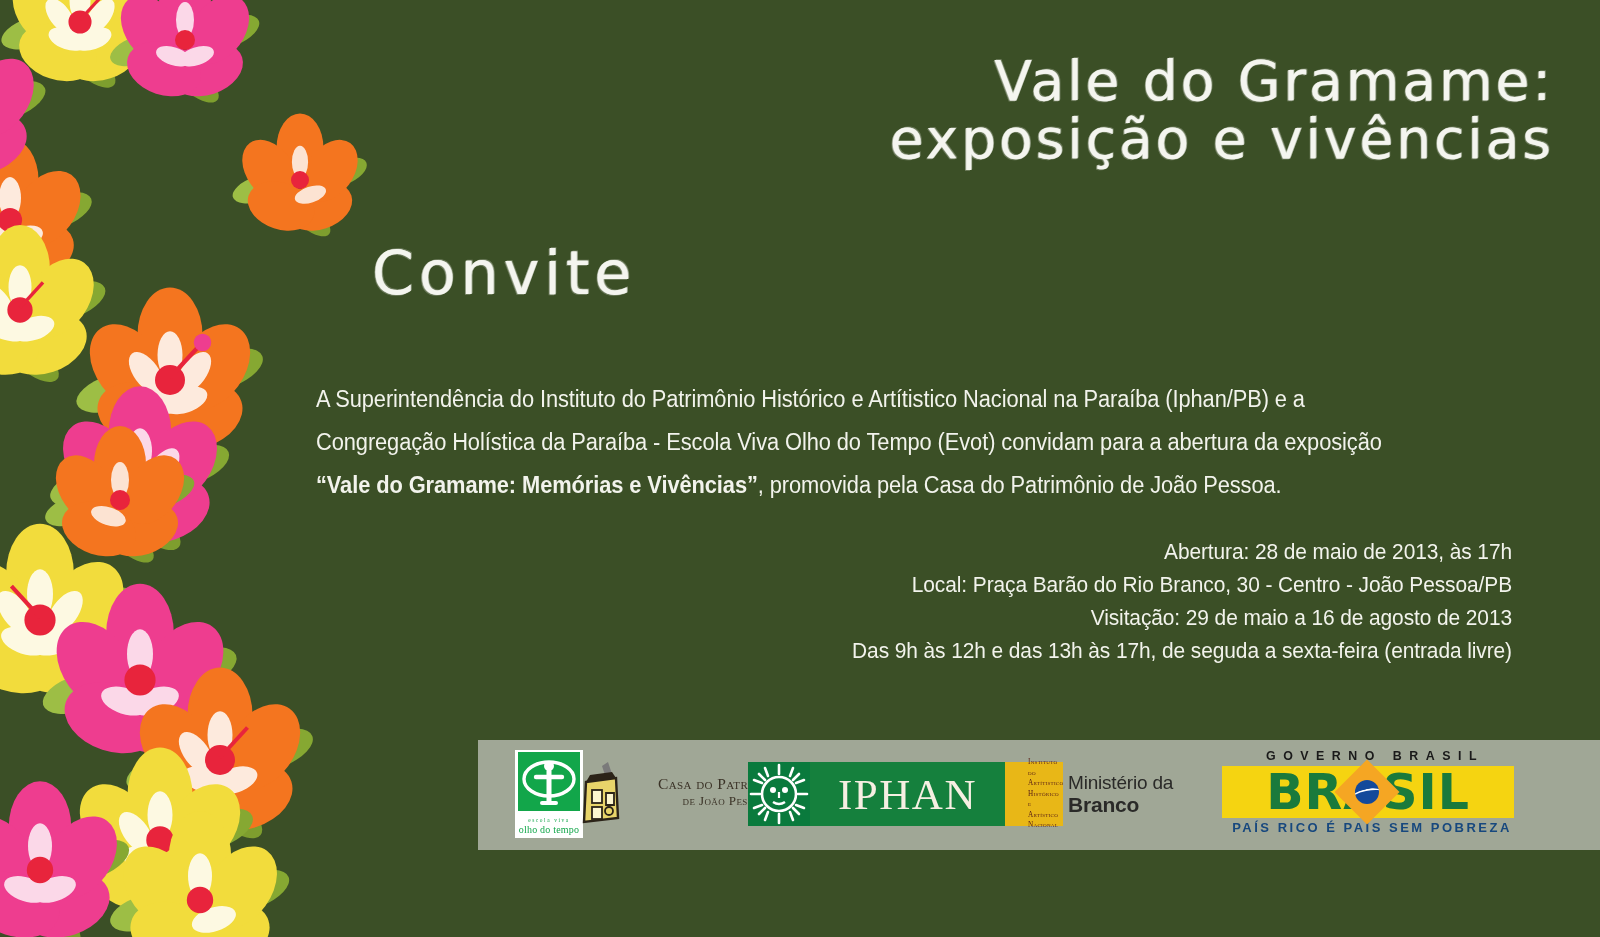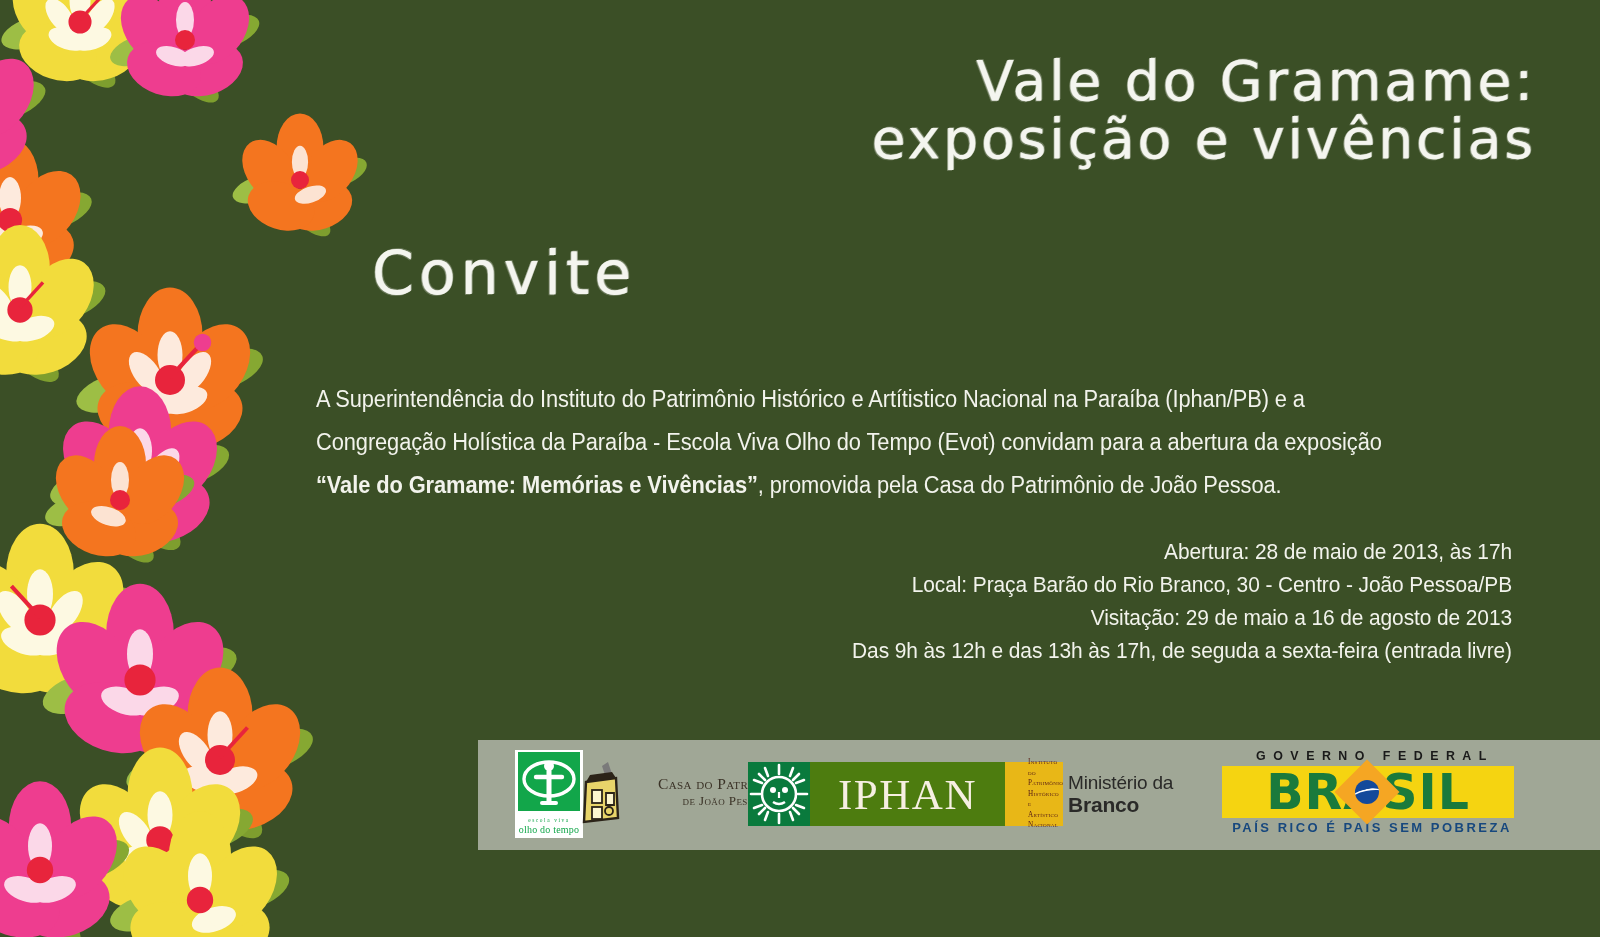--- a/index.html
+++ b/index.html
@@ -27,21 +27,21 @@
     font-weight:400;
     letter-spacing:2px;
     text-shadow:
       0.6px 0.4px 0 rgba(244,245,239,.55),
       -0.6px -0.5px 0 rgba(244,245,239,.45),
       1.2px -0.8px 0 rgba(244,245,239,.25),
       -1.1px 0.9px 0 rgba(244,245,239,.25);
     filter:blur(.18px);
   }
   #title{
-    position:absolute;right:64px;top:52px;
+    position:absolute;right:46px;top:52px;
     text-align:right;
     line-height:1.06;
   }
   #title .l1{font-size:55px;display:block;letter-spacing:3px;}
   #title .l2{font-size:55px;display:block;letter-spacing:3px;}
 
   #convite{
     position:absolute;left:372px;top:238px;
     font-size:60px;
     letter-spacing:5px;
@@ -108,21 +108,21 @@
     line-height:1.25;
   }
   #casa .txt .a{display:block;font-size:15.5px;letter-spacing:.4px;}
   #casa .txt .b{display:block;font-size:13px;letter-spacing:.4px;text-align:center;}
   .sc{font-variant:small-caps;}
 
   
   #iphan{position:absolute;left:270px;top:22px;height:64px;display:flex;}
   #iphan .sunbox{width:62px;height:64px;background:#0A7A3D;position:relative;}
   #iphan .mid{
-    width:195px;height:64px;background:#4d7c0f;
+    width:195px;height:64px;background:#15803d;
     display:flex;align-items:center;justify-content:center;
   }
   #iphan .mid span{
     color:#F6EFE2;font-family:"Liberation Serif",serif;
     font-size:43px;letter-spacing:1.5px;line-height:1;
   }
   #iphan .right{
     width:58px;height:64px;background:#E8B717;
     display:flex;flex-direction:column;justify-content:center;
     padding-left:23px;box-sizing:border-box;
@@ -492,34 +492,34 @@
           <circle cx="37" cy="28" r="3" fill="#FFFFFF"></circle>
           <path d="M31 30 L31 36" stroke="#FFFFFF" stroke-width="2.2"></path>
           <path d="M25 40 Q31 44 37 40" fill="none" stroke="#FFFFFF" stroke-width="2.4"></path>
         </svg>
       </div>
       <div class="mid">
         <span>IPHAN</span>
       </div>
       <div class="right">
         <span class="sc">Instituto do</span>
-        <span class="sc">Patrimônio</span>
+        <span class="sc">Artítistico</span>
         <span class="sc">Histórico e</span>
         <span class="sc">Artístico</span>
         <span class="sc">Nacional</span>
       </div>
     </div>
 
     <div id="minc">
       <span class="m1">Ministério da</span>
       <span class="m2">Branco</span>
     </div>
 
     <div id="gov">
-      <div class="gf">GOVERNO FEDERAL</div>
+      <div class="gf">GOVERNO BRASIL</div>
       <div class="brasilwrap">
         <div class="brasil">BRASIL</div>
         <div class="lozenge"></div>
         <div class="globe"></div>
       </div>
       <div class="slogan">PAÍS RICO É PAÍS SEM POBREZA</div>
     </div>
 
   </div>
 </div>

